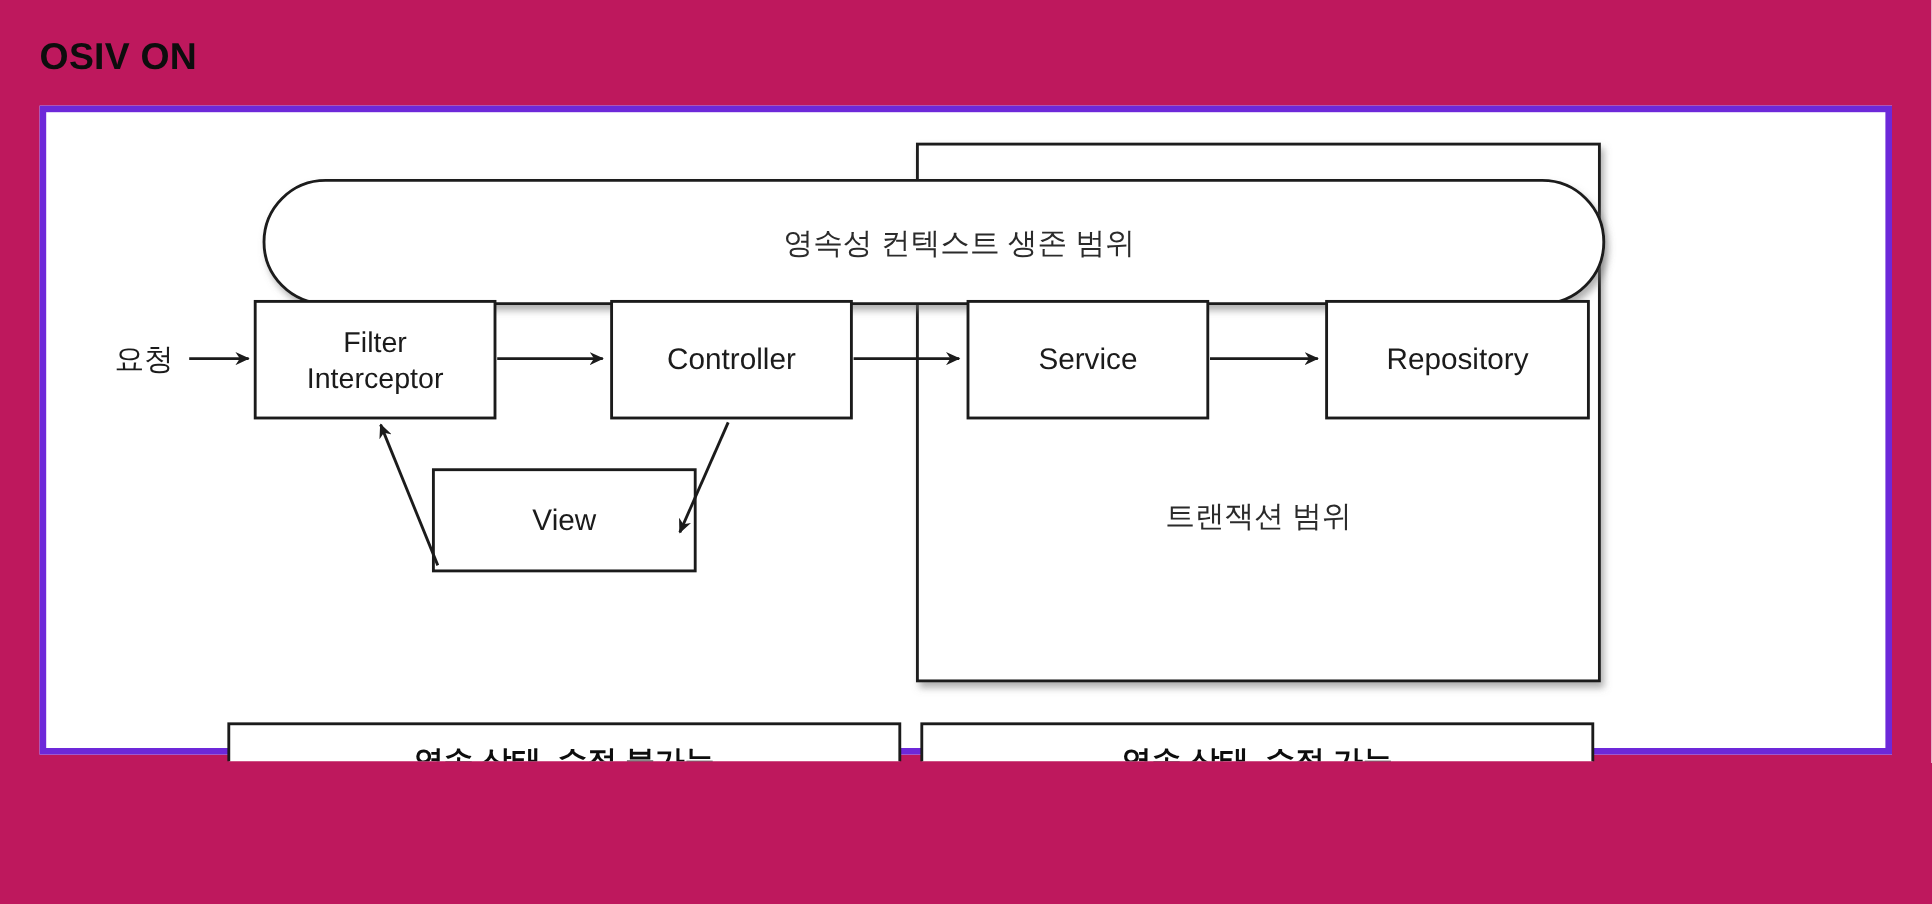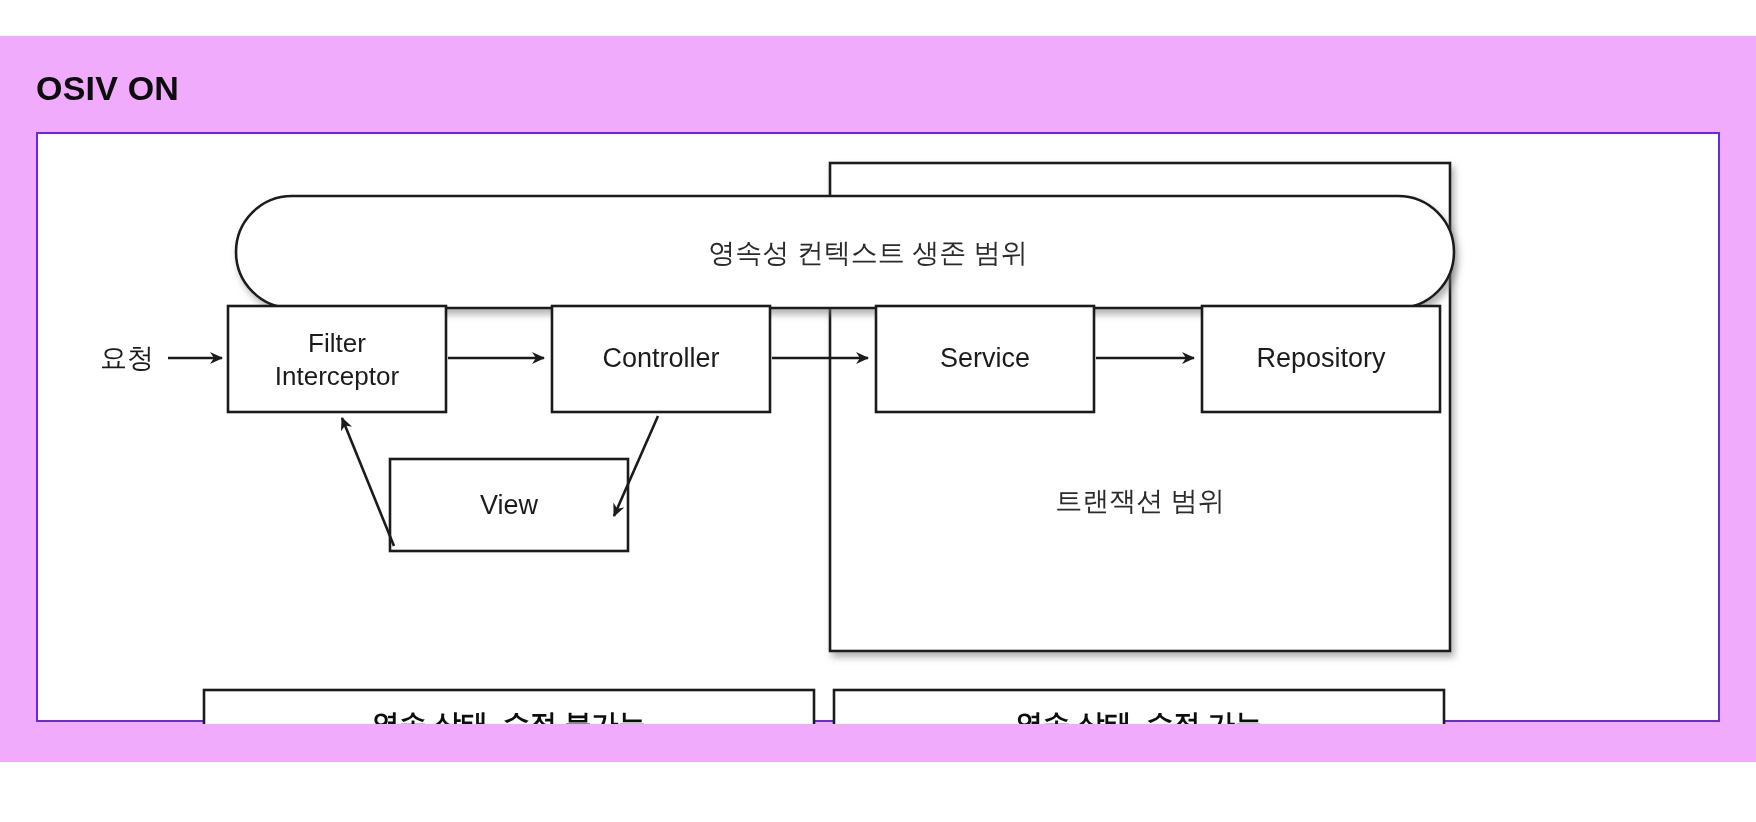--- a/index.html
+++ b/index.html
@@ -9,43 +9,42 @@
   }
   body {
     width: 1756px;
     height: 822px;
     font-family: "Liberation Sans", "DejaVu Sans", sans-serif;
     overflow: hidden;
   }
   .page {
     position: relative;
     width: 1756px;
-    height: 726px;
-    background: #f0abfc;
-    margin-top: 36px;
+    height: 822px;
+    background: #be185d;
   }
   .page-title {
     position: absolute;
     left: 36px;
     top: 33px;
     font-size: 34px;
     font-weight: 600;
     color: #0d0d0d;
     letter-spacing: 0.2px;
     line-height: 1.15;
     white-space: nowrap;
   }
   .figure-frame {
     position: absolute;
     left: 36px;
     top: 96px;
     width: 1684px;
     height: 590px;
     background: #ffffff;
-    border: 2px solid #6d28d9;
+    border: 6px solid #6d28d9;
     box-sizing: border-box;
   }
   .diagram-svg {
     position: absolute;
     left: 0;
     top: 0;
     width: 1684px;
     height: 590px;
     display: block;
   }

